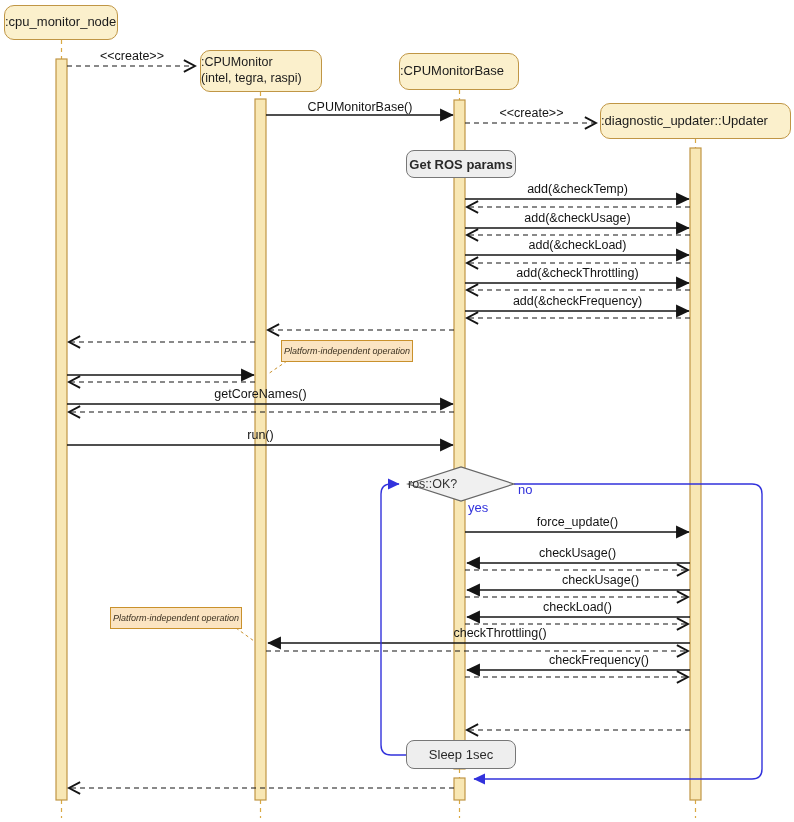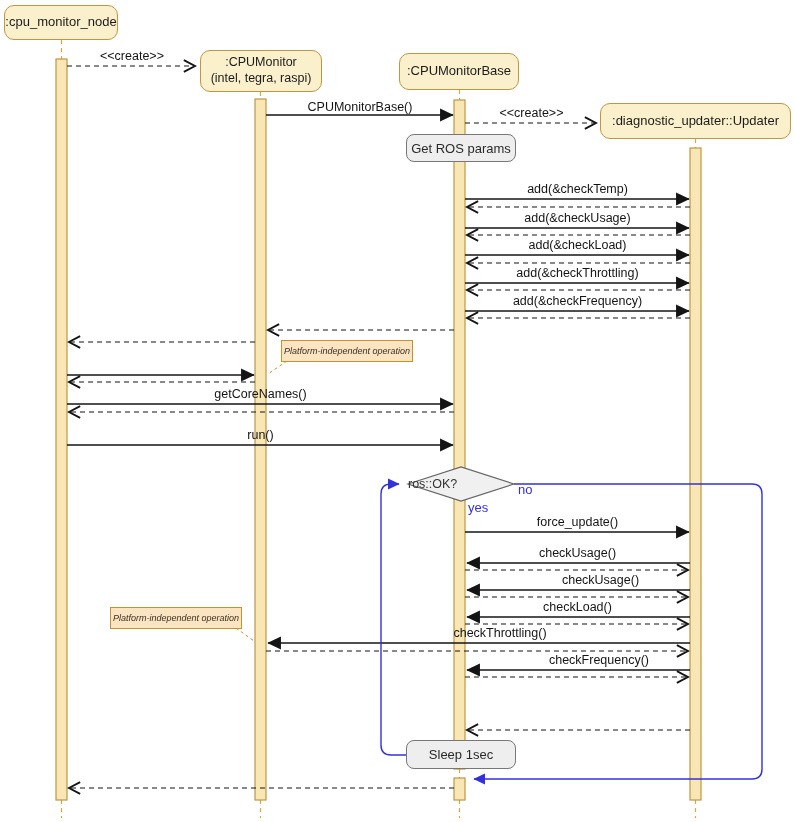--- a/index.html
+++ b/index.html
@@ -15,21 +15,21 @@
   .ln-solid{stroke:var(--arrow);stroke-width:1.6}
   .ln-dash{stroke:var(--arrow);stroke-width:1.2;stroke-dasharray:5 4}
   .ln-life{stroke:var(--lifeline);stroke-width:1.2;stroke-dasharray:4 4}
   .ln-note{stroke:var(--note-border);stroke-width:1;stroke-dasharray:3 3}
   .ln-blue{stroke:var(--control-blue);stroke-width:1.4;fill:none}
   .act{fill:var(--activation-fill);stroke:var(--participant-border);stroke-width:1.2}
   .dia{fill:var(--diamond-fill);stroke:var(--diamond-border);stroke-width:1.2}
   .mk-dark{fill:var(--arrow)}
   .mk-dark-stroke{stroke:var(--arrow)}
   .mk-blue{fill:var(--control-blue)}
-  .pbox{position:absolute;display:flex;flex-direction:column;align-items:center;justify-content:center;
+  .pbox{position:absolute;display:flex;flex-direction:column;align-items:flex-start;justify-content:center;
     background:var(--participant-fill);border:1.5px solid var(--participant-border);border-radius:10px;
     color:var(--text);font-size:13px;line-height:1.25;text-align:center;}
   .abox{position:absolute;display:flex;align-items:center;justify-content:center;
     background:var(--action-fill);border:1.5px solid var(--action-border);border-radius:8px;
     color:#2a2a2a;font-size:13px;}
   .note{position:absolute;display:flex;align-items:center;justify-content:center;
     background:var(--note-fill);border:1px solid var(--note-border);
     color:#3a3020;font-size:9px;font-style:italic;}
   .mlabel{position:absolute;height:15px;text-align:center;font-size:12.5px;color:var(--arrow);white-space:nowrap;}
   .blabel{position:absolute;font-size:13px;color:var(--control-blue);white-space:nowrap;}
@@ -134,21 +134,21 @@
     <span>:CPUMonitor</span>
     <span>(intel, tegra, raspi)</span>
   </div>
   <div class="pbox" style="left:399px;top:53px;width:120px;height:37px;">
     <span>:CPUMonitorBase</span>
   </div>
   <div class="pbox" style="left:600px;top:103px;width:191px;height:36px;">
     <span>:diagnostic_updater::Updater</span>
   </div>
 
-  <div class="abox" style="left:406px;top:134px;width:110px;height:28px;">
+  <div class="abox" style="left:406px;top:150px;width:110px;height:28px;font-weight:bold;">
     <span>Get ROS params</span>
   </div>
   <div class="abox" style="left:406px;top:740px;width:110px;height:29px;">
     <span>Sleep 1sec</span>
   </div>
 
   <div class="note" style="left:281px;top:340px;width:132px;height:22px;">
     <span>Platform-independent operation</span>
   </div>
   <div class="note" style="left:110px;top:607px;width:132px;height:22px;">

